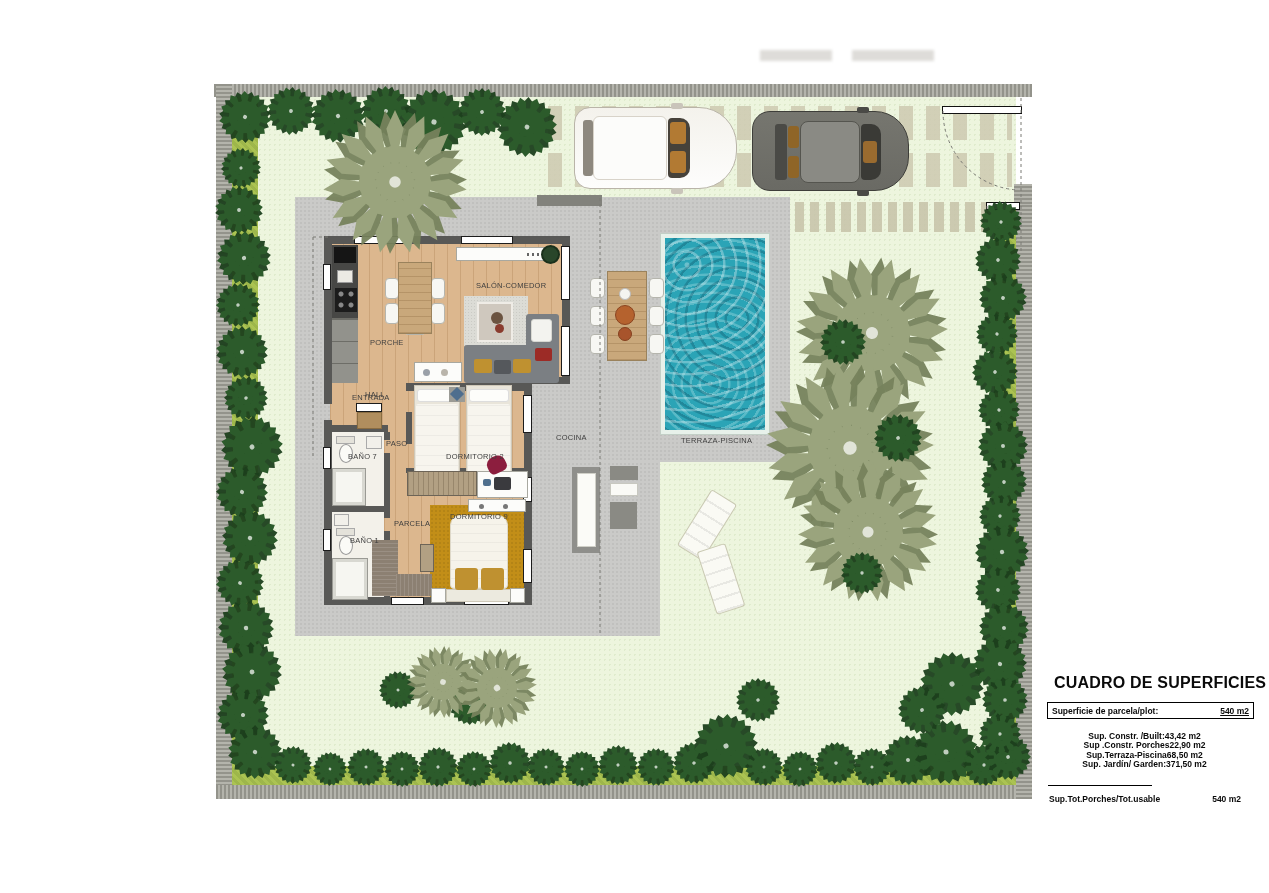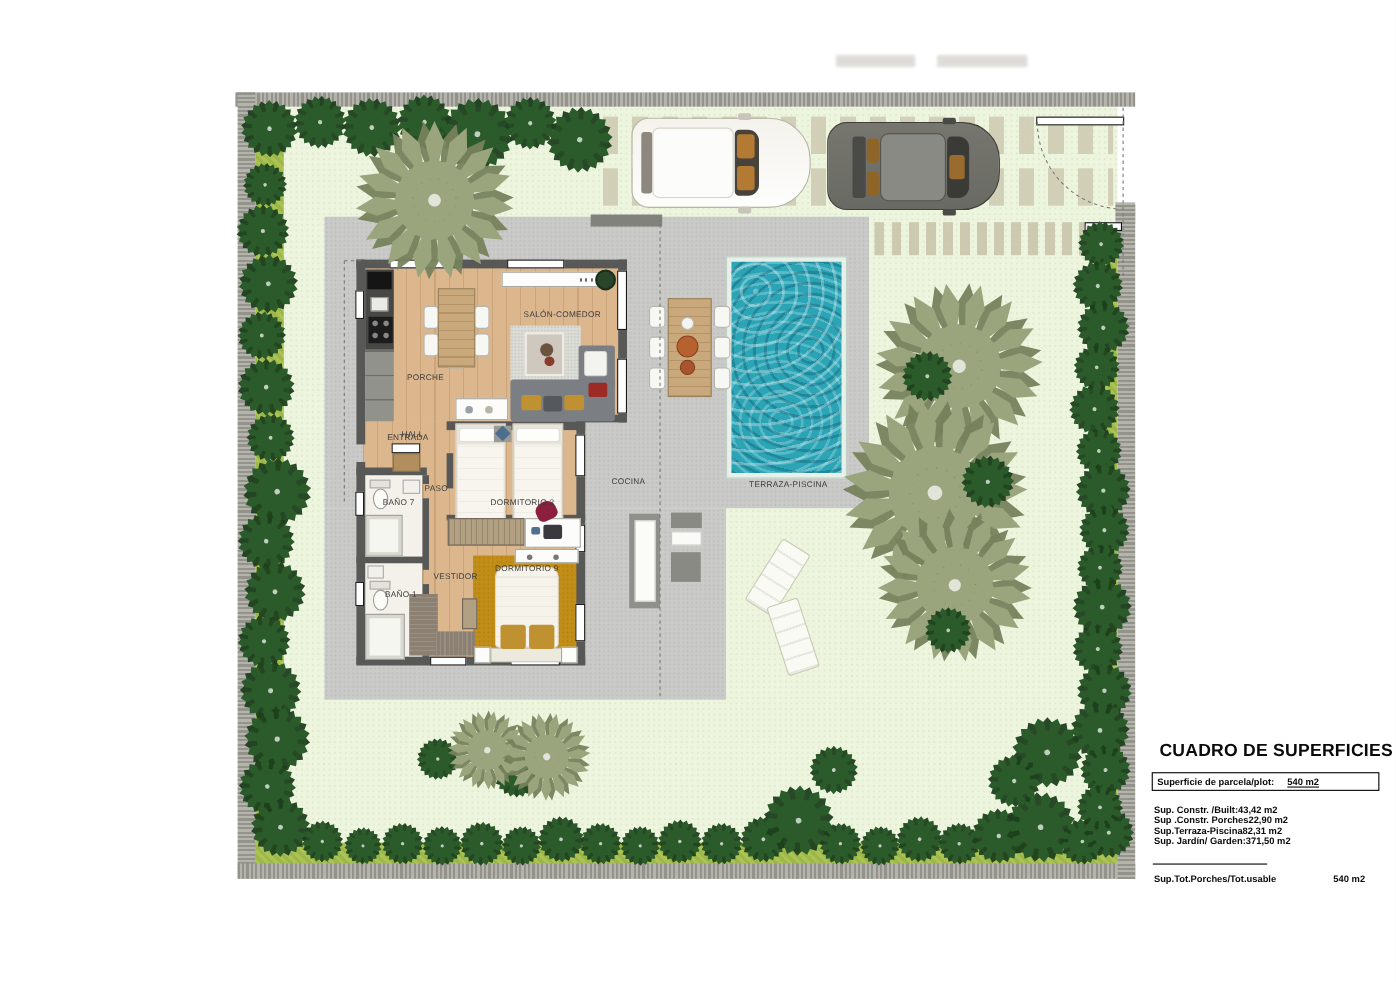--- a/index.html
+++ b/index.html
@@ -16,24 +16,24 @@
   .wood2{background:#c9a87b;background-image:repeating-linear-gradient(0deg,rgba(90,55,15,.18) 0 1px,transparent 1px 8px);}
   .bath{background:#f3f1ea;}
   .win{background:#fff;border:1px solid #1c1c1c;}
   .whitef{background:#fcfcfa;border:1px solid #a8a8a0;}
   .chair{background:#f7f7f3;border:1px solid #b5b5ad;border-radius:4px;}
   .lbl{position:absolute;font-size:7.5px;color:#3e3e3e;letter-spacing:.25px;white-space:nowrap;}
   .dashline{stroke:#7a7a74;stroke-width:1;stroke-dasharray:3 3;fill:none;}
   #surfTable{position:absolute;left:1044px;top:670px;width:206px;color:#0a0a0a;}
   #surfTable .ttl{position:absolute;left:10px;top:4px;font-size:16px;font-weight:bold;letter-spacing:.2px;white-space:nowrap;}
   #surfTable .boxrow{position:absolute;left:3px;top:32px;width:197px;height:15px;border:1.5px solid #000;
-      display:flex;justify-content:flex-start;align-items:center;font-size:8.5px;font-weight:bold;padding:0 4px;gap:12px;}
+      display:flex;justify-content:space-between;align-items:center;font-size:8.5px;font-weight:bold;padding:0 4px;}
   #surfTable .boxrow .v{text-decoration:underline;}
   #surfTable .rows{position:absolute;left:3px;top:62px;width:197px;font-size:8.5px;font-weight:bold;line-height:9.3px;}
-  #surfTable .r{display:flex;justify-content:flex-start;padding:0 4px 0 2px;}
+  #surfTable .r{display:flex;justify-content:center;padding:0 4px 0 2px;}
   #surfTable .sep{position:absolute;left:4px;top:115px;width:104px;border-top:1.5px solid #000;}
   #surfTable .tot{position:absolute;left:3px;top:124px;width:192px;display:flex;justify-content:space-between;
       font-size:8.5px;font-weight:bold;padding:0 4px 0 2px;}
   .dot{border-radius:50%;}
 </style>
 </head>
 <body>
 
 <div id="canvas">
 
@@ -232,21 +232,21 @@
   <div class="abs whitef" style="left:431px;top:588px;width:15px;height:15px;z-index:6;"></div>
   <div class="abs whitef" style="left:510px;top:588px;width:15px;height:15px;z-index:6;"></div>
 
   <span class="lbl" style="left:311px;top:393px;z-index:7;margin-left:41px;">ENTRADA</span>
   <span class="lbl" style="left:365px;top:390px;z-index:7;">HALL</span>
   <span class="lbl" style="left:370px;top:338px;z-index:7;">PORCHE</span>
   <span class="lbl" style="left:476px;top:281px;z-index:7;">SALÓN-COMEDOR</span>
   <span class="lbl" style="left:386px;top:439px;z-index:7;">PASO</span>
   <span class="lbl" style="left:348px;top:452px;z-index:7;">BAÑO 7</span>
   <span class="lbl" style="left:446px;top:452px;z-index:7;">DORMITORIO 2</span>
-  <span class="lbl" style="left:394px;top:519px;z-index:7;">VESTIDOR</span>
+  <span class="lbl" style="left:394px;top:519px;z-index:7;">PARCELA</span>
   <span class="lbl" style="left:350px;top:536px;z-index:7;">BAÑO 1</span>
   <span class="lbl" style="left:450px;top:512px;z-index:7;">DORMITORIO 9</span>
   <span class="lbl" style="left:556px;top:433px;z-index:7;">COCINA</span>
   <span class="lbl" style="left:681px;top:436px;z-index:7;">TERRAZA-PISCINA</span>
 
   <svg id="overlay" width="1269" height="893" style="position:absolute;left:0;top:0;z-index:8;pointer-events:none;">
     <path class="dashline" d="M600,198 V634"></path>
     <path class="dashline" d="M313,237 V456 M313,237 H330"></path>
     <path class="dashline" d="M1021,98 V252"></path>
     <path class="dashline" d="M943,111 A79,79 0 0 0 1018,190"></path>
@@ -620,21 +620,21 @@
       <div class="r">
         <span>Sup. Constr. /Built:</span>
         <span>43,42 m2</span>
       </div>
       <div class="r">
         <span>Sup .Constr. Porches</span>
         <span>22,90 m2</span>
       </div>
       <div class="r">
         <span>Sup.Terraza-Piscina</span>
-        <span>82,31 m2</span>
+        <span>68,50 m2</span>
       </div>
       <div class="r">
         <span>Sup. Jardín/ Garden:</span>
         <span>371,50 m2</span>
       </div>
     </div>
     <div class="sep"></div>
     <div class="tot">
       <span>Sup.Tot.Porches/Tot.usable</span>
       <span>540 m2</span>

